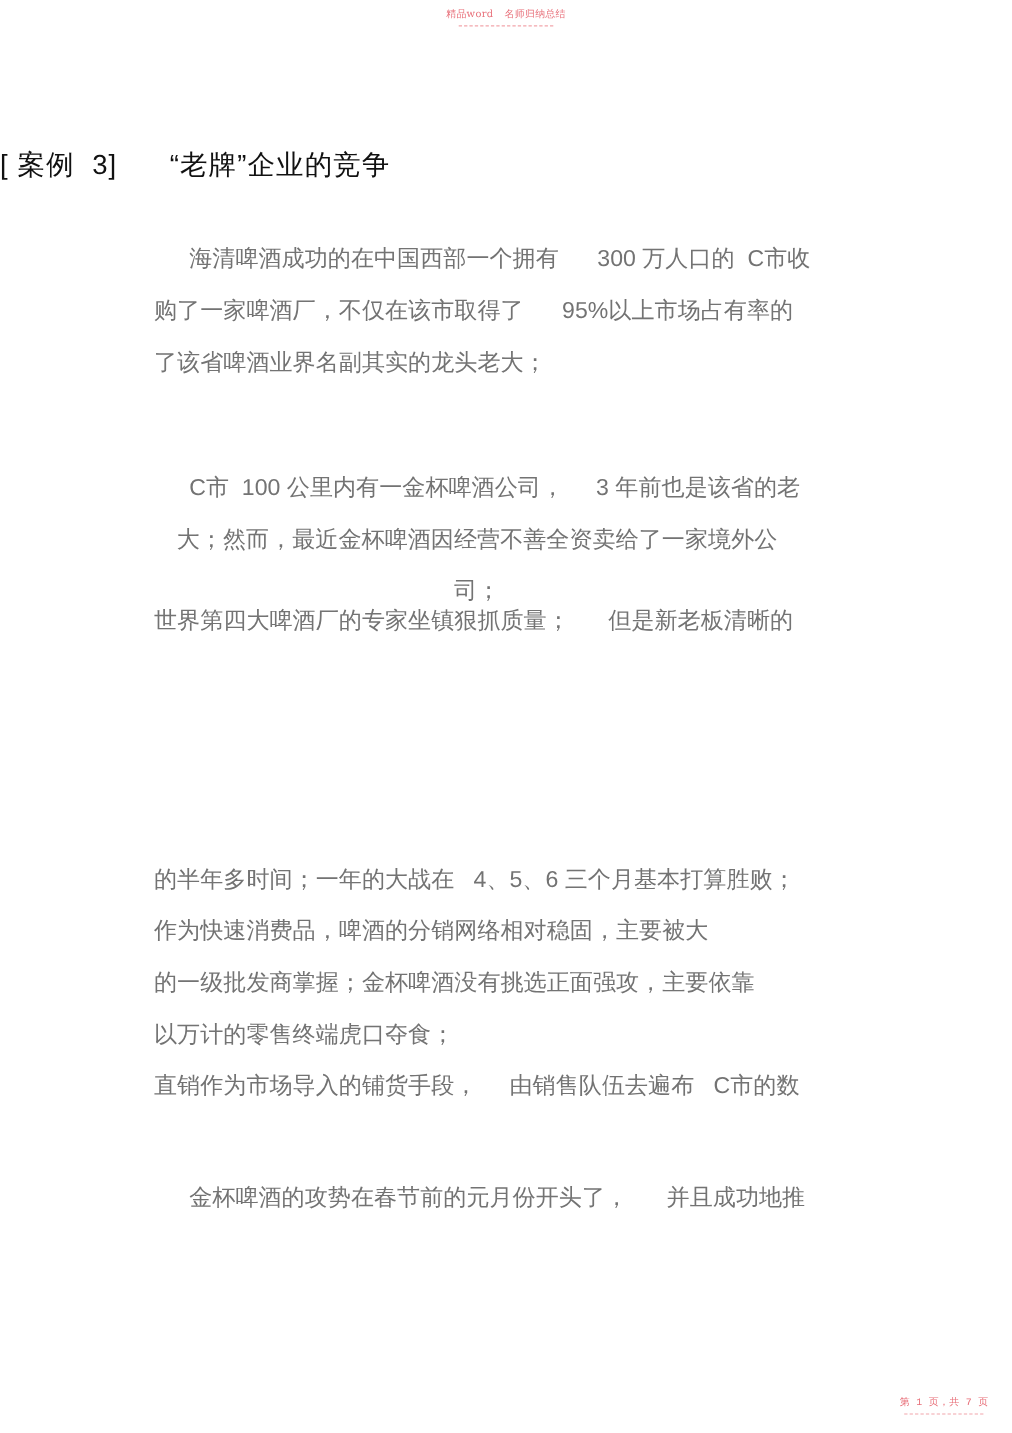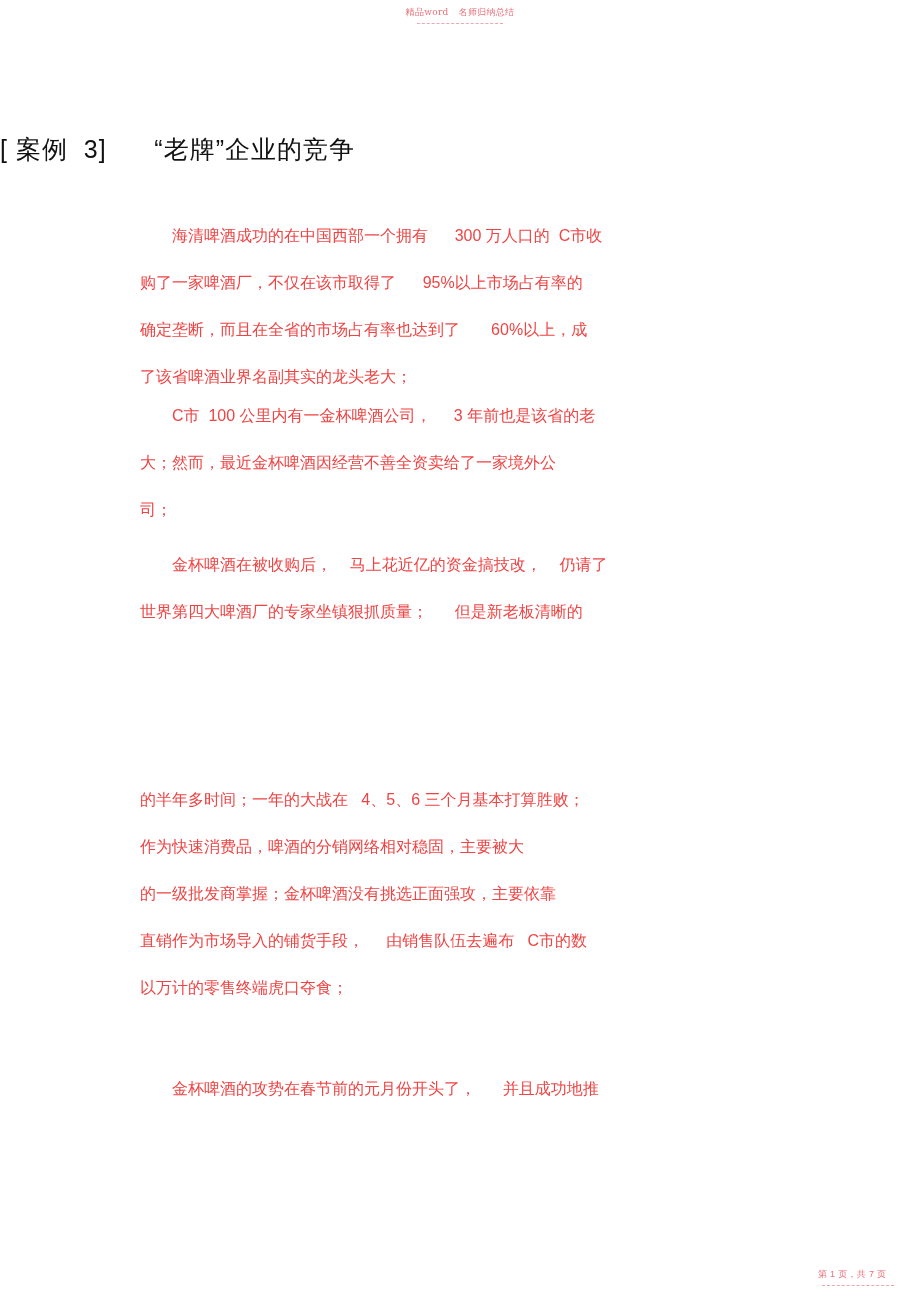--- a/index.html
+++ b/index.html
@@ -41,89 +41,87 @@
       left: 0;
       width: 920px;
       font-size: 25px;
       font-weight: normal;
       color: #111;
       letter-spacing: 1px;
       white-space: pre;
     }
     .para { margin: 0; padding: 0; }
     .line {
-      font-size: 16px;
+      font-size: 21px;
       line-height: 47px;
       height: 47px;
       white-space: pre;
-      color: #ef4444;
+      color: #737373;
     }
     .line.indent { padding-left: 32px; }
 
     .p1 { position: absolute; top: 212px; left: 140px; }
-    .p2 { position: absolute; top: 392px; left: 140px; }
+    .p2 { position: absolute; top: 420px; left: 140px; text-align: center; }
     .p3 { position: absolute; top: 541px; left: 140px; }
     .p4 { position: absolute; top: 776px; left: 140px; }
     .p5 { position: absolute; top: 1065px; left: 140px; }
 
     .footer-left {
       position: absolute;
       top: 1327px;
       left: 424px;
       font-family: "DejaVu Serif", serif;
       font-size: 9px;
       color: #e8707a;
       letter-spacing: 0.3px;
     }
     .footer-left .dash-line { width: 72px; margin-left: 0; }
     .footer-right {
       position: absolute;
       top: 1268px;
       left: 818px;
-      font-family: Liberation Sans, sans-serif;
+      font-family: Liberation Mono, monospace;
       font-size: 9px;
       color: #e8707a;
       letter-spacing: 0.3px;
     }
     .footer-right .dash-line { width: 72px; margin-left: 4px; }
   </style>
 </head>
 <body>
 
 <div class="page-header">
   <span>精品word</span><span class="sep"></span><span>名师归纳总结</span>
   <span class="dash-line"></span>
 </div>
 
 <h1 class="title">[ 案例  3]      “老牌”企业的竞争</h1>
 
 <div class="para p1">
   <div class="line indent">海清啤酒成功的在中国西部一个拥有      300 万人口的  C市收</div>
   <div class="line">购了一家啤酒厂，不仅在该市取得了      95%以上市场占有率的</div>
-  <div class="line">确定垄断，而且在全省的市场占有率也达到了       60%以上，成</div>
   <div class="line">了该省啤酒业界名副其实的龙头老大；</div>
 </div>
 
 <div class="para p2">
   <div class="line indent">C市  100 公里内有一金杯啤酒公司，     3 年前也是该省的老</div>
   <div class="line">大；然而，最近金杯啤酒因经营不善全资卖给了一家境外公</div>
   <div class="line">司；</div>
 </div>
 
 <div class="para p3">
-  <div class="line indent">金杯啤酒在被收购后，    马上花近亿的资金搞技改，    仍请了</div>
   <div class="line">世界第四大啤酒厂的专家坐镇狠抓质量；      但是新老板清晰的</div>
 </div>
 
 <div class="para p4">
   <div class="line">的半年多时间；一年的大战在   4、5、6 三个月基本打算胜败；</div>
   <div class="line">作为快速消费品，啤酒的分销网络相对稳固，主要被大</div>
   <div class="line">的一级批发商掌握；金杯啤酒没有挑选正面强攻，主要依靠</div>
+  <div class="line">以万计的零售终端虎口夺食；</div>
   <div class="line">直销作为市场导入的铺货手段，     由销售队伍去遍布   C市的数</div>
-  <div class="line">以万计的零售终端虎口夺食；</div>
 </div>
 
 <div class="para p5">
   <div class="line indent">金杯啤酒的攻势在春节前的元月份开头了，      并且成功地推</div>
 </div>
 
 <div class="footer-left">
   <span>精选名师   优秀名师</span>
   <span class="dash-line"></span>
 </div>

